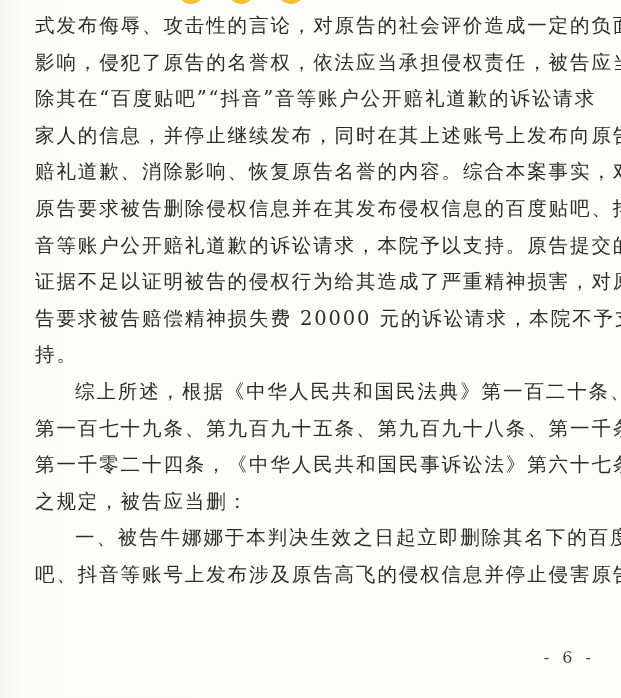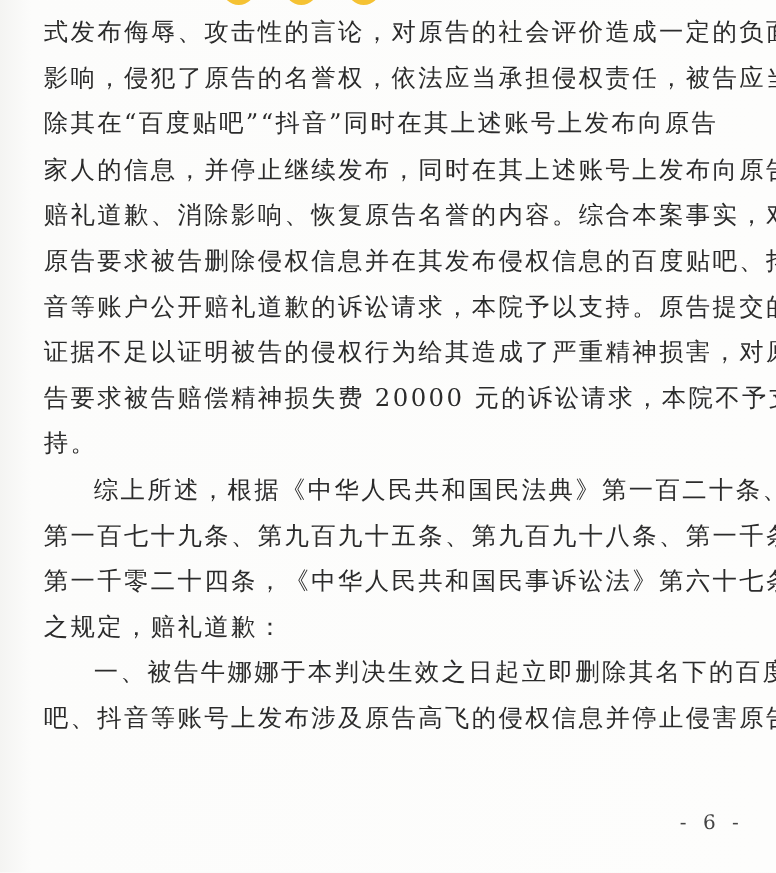--- a/index.html
+++ b/index.html
@@ -42,30 +42,30 @@
 <div class="page">
   <div class="emoji-row">
     <div class="emoji-blob"></div>
     <div class="emoji-blob"></div>
     <div class="emoji-blob"></div>
   </div>
 
   <div class="text-block">
     <div class="line">式发布侮辱、攻击性的言论，对原告的社会评价造成一定的负面</div>
     <div class="line">影响，侵犯了原告的名誉权，依法应当承担侵权责任，被告应当删</div>
-    <div class="line">除其在“百度贴吧”“抖音”同时在其上述账号上发布向原告</div>
+    <div class="line">除其在“百度贴吧”“抖音”音等账户公开赔礼道歉的诉讼请求</div>
     <div class="line">家人的信息，并停止继续发布，同时在其上述账号上发布向原告</div>
     <div class="line">赔礼道歉、消除影响、恢复原告名誉的内容。综合本案事实，对</div>
     <div class="line">原告要求被告删除侵权信息并在其发布侵权信息的百度贴吧、抖</div>
     <div class="line">音等账户公开赔礼道歉的诉讼请求，本院予以支持。原告提交的</div>
     <div class="line">证据不足以证明被告的侵权行为给其造成了严重精神损害，对原</div>
     <div class="line">告要求被告赔偿精神损失费 20000 元的诉讼请求，本院不予支</div>
     <div class="line">持。</div>
     <div class="line indent">综上所述，根据《中华人民共和国民法典》第一百二十条、</div>
     <div class="line">第一百七十九条、第九百九十五条、第九百九十八条、第一千条、</div>
     <div class="line">第一千零二十四条，《中华人民共和国民事诉讼法》第六十七条</div>
-    <div class="line">之规定，赔礼道歉：</div>
+    <div class="line">之规定，被告应当删：</div>
     <div class="line indent">一、被告牛娜娜于本判决生效之日起立即删除其名下的百度贴</div>
     <div class="line">吧、抖音等账号上发布涉及原告高飞的侵权信息并停止侵害原告高</div>
   </div>
 
   <div class="page-number">- 6 -</div>
 </div>
 
 </body></html>

